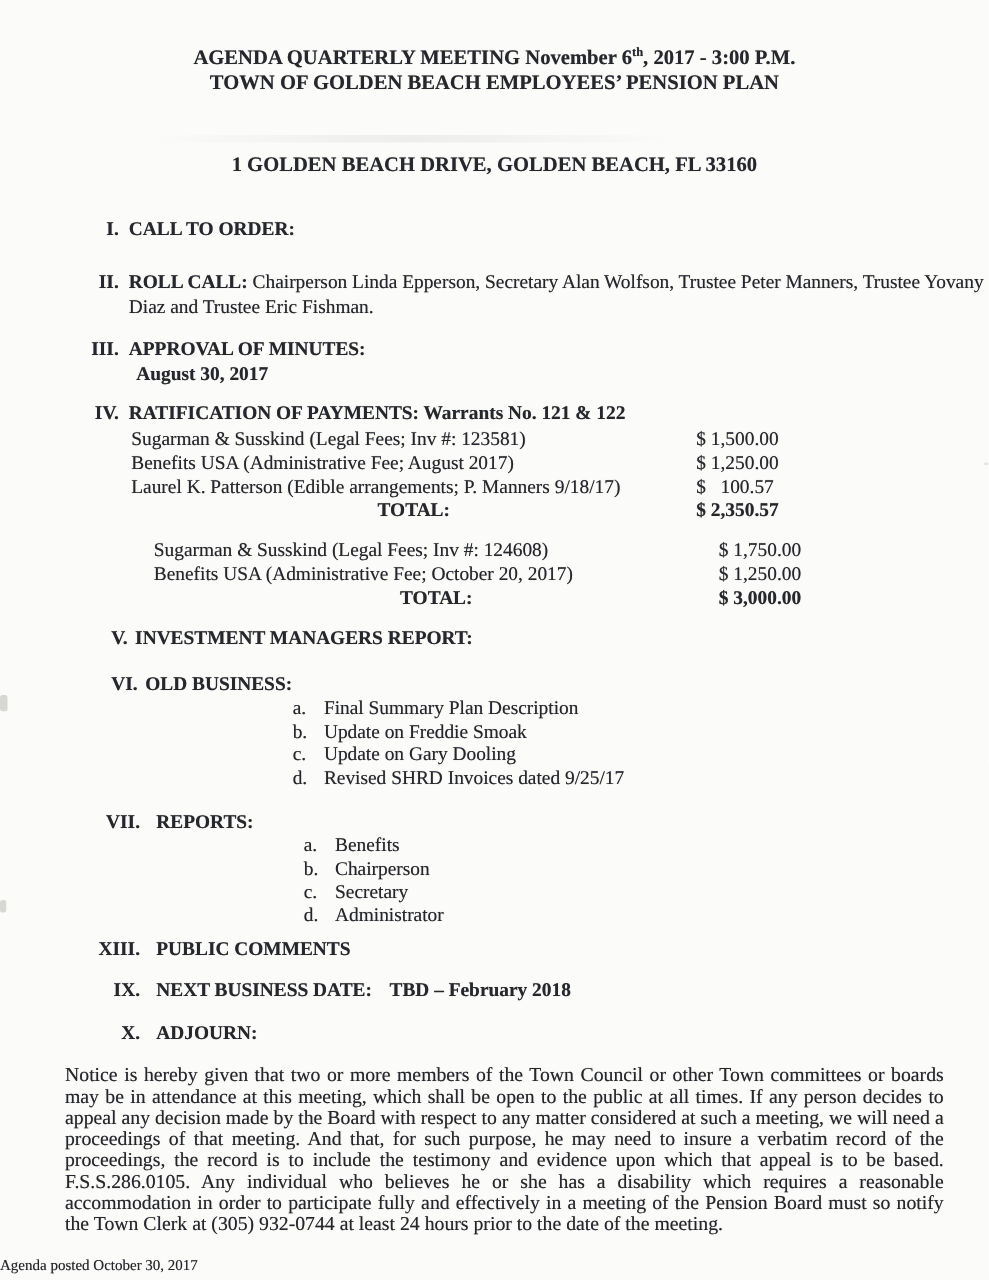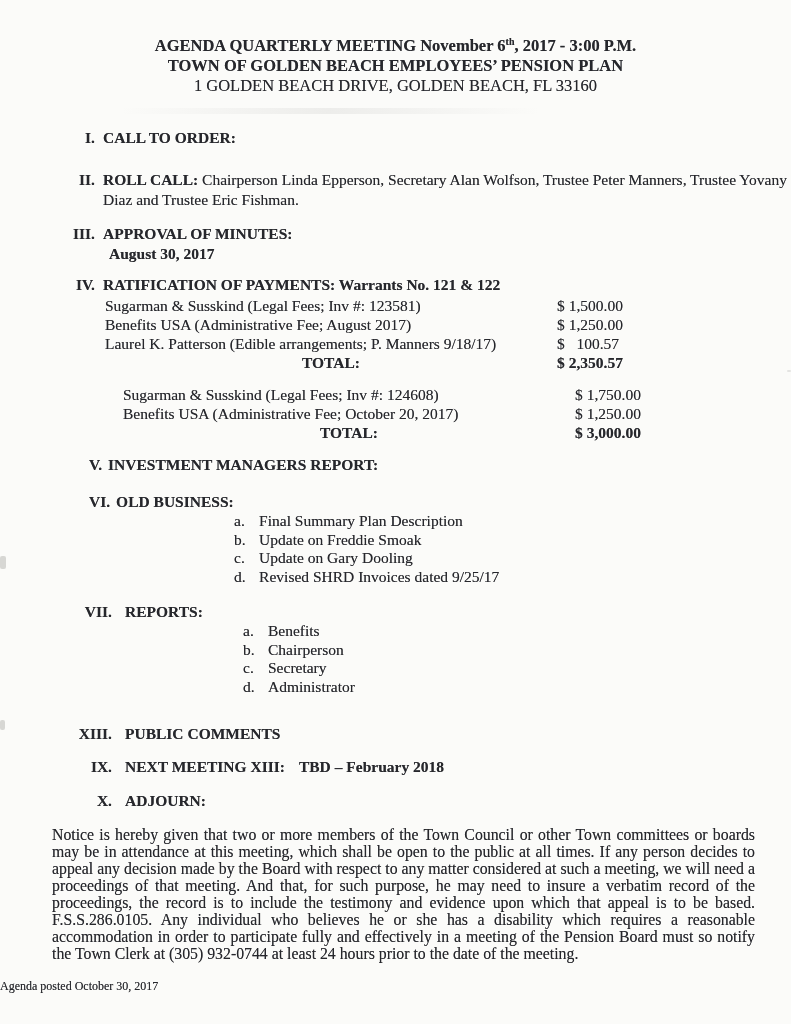--- a/index.html
+++ b/index.html
@@ -13,36 +13,36 @@
     position:relative;
     width:791px;height:1024px;
     background:#fbfbf9;
     color:#26272c;
     text-shadow:0 0 0.6px rgba(38,39,44,0.55);
   }
   
   .doc-header{padding-top:36px;text-align:center;line-height:20px;font-size:16.5px;}
   .doc-header .t1,.doc-header .t2{font-weight:bold;}
   .doc-header sup{font-size:10px;line-height:0;}
-  .doc-header .t3{font-weight:normal;}
+  .doc-header .t3{font-weight:bold;margin-top:46px;}
   
   .agenda{margin-top:32px;font-size:15.5px;line-height:20px;}
   .item{display:flex;padding-left:43px;margin-bottom:14px;}
   .item .num{flex:none;width:52px;text-align:right;margin-right:8px;font-weight:bold;}
   .item .body{flex:1;}
   .item .label{font-weight:bold;}
   .item .plain{font-weight:normal;}
   .item.wide .num{width:69px;margin-right:13px;}
   .item.flat{padding-left:89px;}
   .item.flat .num{width:auto;text-align:left;margin-right:6px;}
   .item.mb22{margin-bottom:22px;}
   .item.mb11{margin-bottom:11px;}
   .item.mb17{margin-bottom:17px;}
   .item.mb16{margin-bottom:16px;}
-  .item.mb12{margin-bottom:28px;}
+  .item.mb12{margin-bottom:8px;}
   .item.mb13{margin-bottom:13px;}
   .item.mb1{margin-bottom:1px;}
   .minutes-date{font-weight:bold;padding-left:6px;}
   .meeting-value{font-weight:bold;margin-left:14px;}
   
   .pay-block{font-size:15.5px;line-height:19px;}
   .pay-block.gap{margin-top:13px;padding-left:18px;}
   .pay-block.after{margin-bottom:13px;}
   .pay-row{display:flex;padding-left:105px;}
   .pay-row .desc{flex:none;width:452px;}
@@ -198,21 +198,21 @@
       </span>
     </div>
 
     <div class="item wide mb13">
       <span class="num">XIII.</span>
       <span class="body"><span class="label">PUBLIC COMMENTS</span></span>
     </div>
 
     <div class="item wide">
       <span class="num">IX.</span>
-      <span class="body"><span class="label">NEXT MEETING XIII:</span><span class="meeting-value">TBD – February 2018</span></span>
+      <span class="body"><span class="label">NEXT BUSINESS DATE:</span><span class="meeting-value">TBD – February 2018</span></span>
     </div>
 
     <div class="item wide">
       <span class="num">X.</span>
       <span class="body"><span class="label">ADJOURN:</span></span>
     </div>
 
   </div>
 
   <div class="notice">Notice is hereby given that two or more members of the Town Council or other Town committees or boards may be in attendance at this meeting, which shall be open to the public at all times. If any person decides to appeal any decision made by the Board with respect to any matter considered at such a meeting, we will need a proceedings of that meeting.  And that, for such purpose, he may need to insure a verbatim record of the proceedings, the record is to include the testimony and evidence upon which that appeal is to be based. F.S.S.286.0105. Any individual who believes he or she has a disability which requires a reasonable accommodation in order to participate fully and effectively in a meeting of the Pension Board must so notify the Town Clerk at (305) 932-0744 at least 24 hours prior to the date of the meeting.</div>

